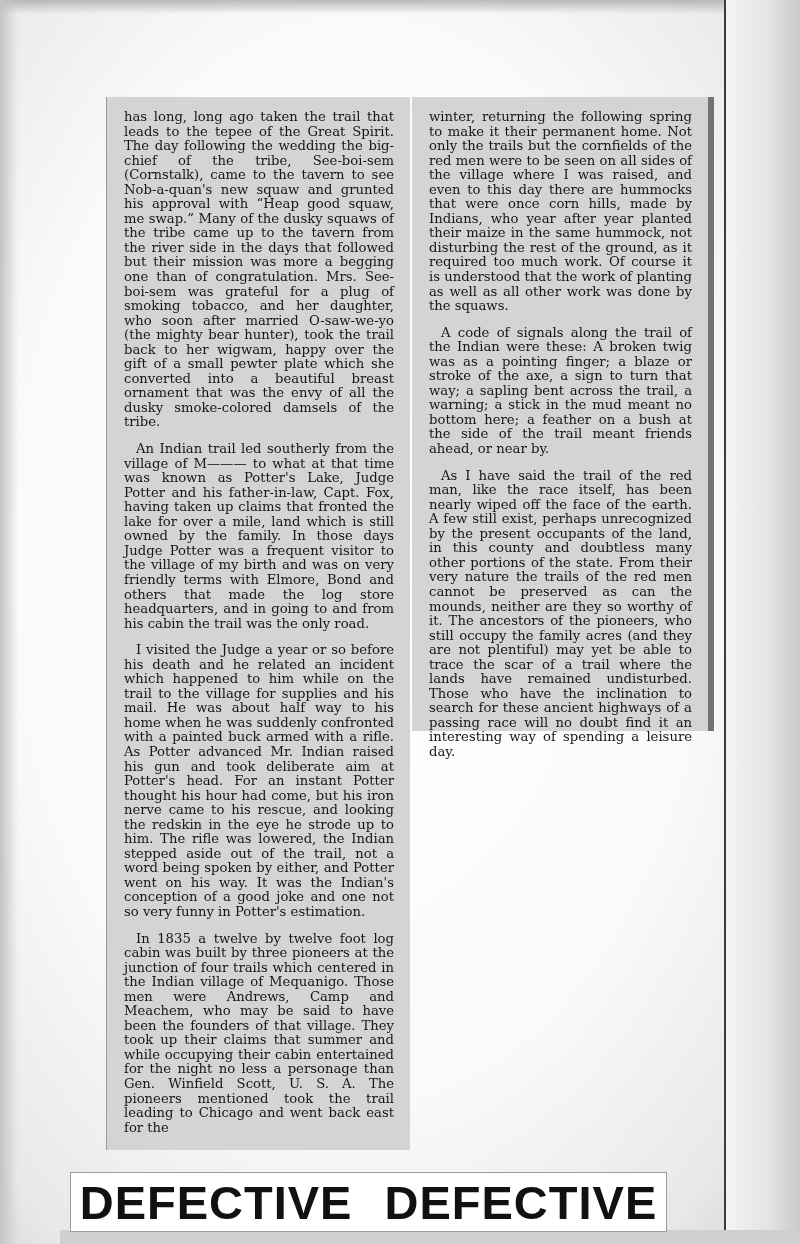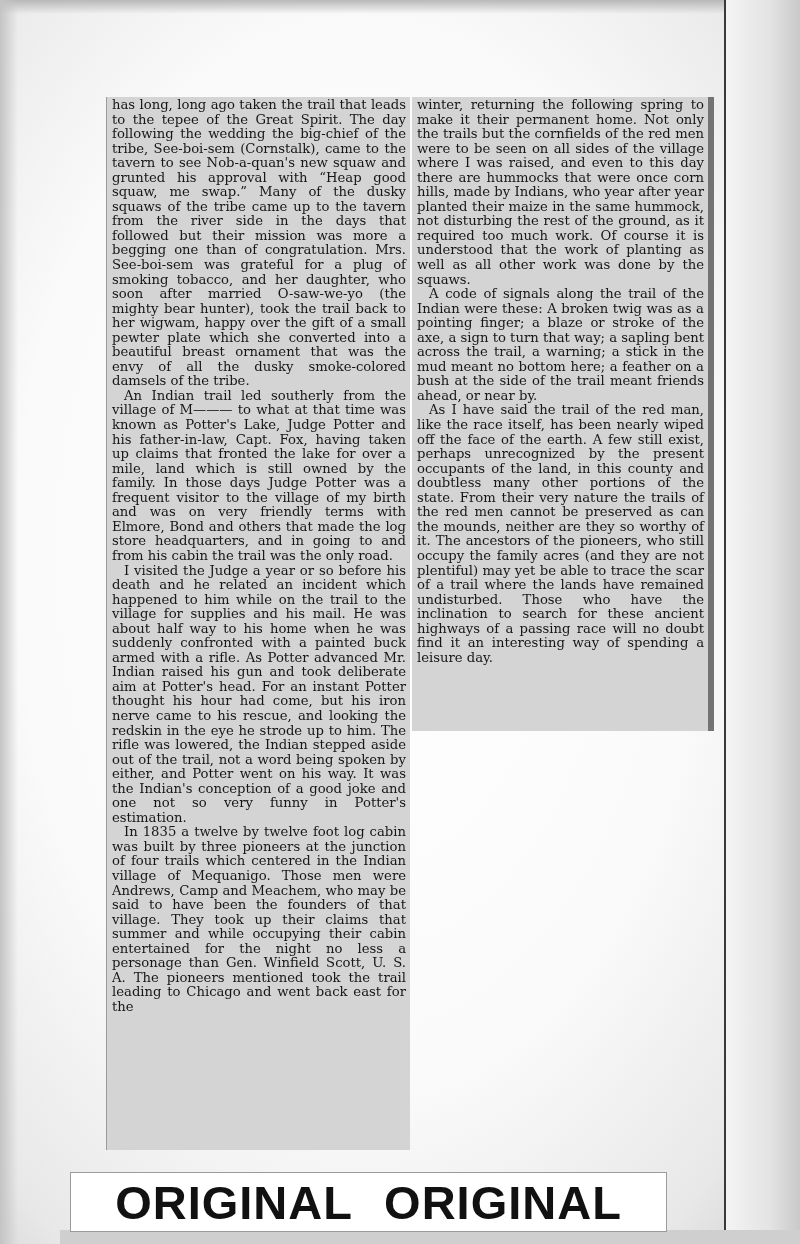--- a/index.html
+++ b/index.html
@@ -23,21 +23,21 @@
     position: absolute; left: 726px; top: 0; width: 74px; height: 1244px;
     background: linear-gradient(90deg, #f4f4f4, #e3e3e3 60%, #c9c9c9);
   }
   .column {
     position: absolute; background: #d4d4d4;
     color: #161616; font-size: 13.2px; line-height: 14.55px;
     text-align: justify; padding: 1px 4px 2px 5px; box-sizing: border-box;
   }
   .col-left { left: 106px; top: 97px; width: 304px; height: 1053px; border-left: 1px solid #9a9a9a; }
   .col-right { left: 412px; top: 97px; width: 302px; height: 634px; border-right: 6px solid #737373; }
-  .column p { margin: 0; }
+  .column p { margin: 12px; }
   .column p.indent { text-indent: 12px; }
   .stamp {
     position: absolute; left: 70px; top: 1172px; width: 597px; height: 60px;
     background: #ffffff; border: 1px solid #9b9b9b; box-sizing: border-box;
     display: flex; align-items: center; justify-content: center;
   }
   .stamp span {
     font-family: "Liberation Sans", sans-serif; font-weight: bold;
     font-size: 47px; letter-spacing: 1px; color: #111111; word-spacing: 18px;
   }
@@ -62,14 +62,14 @@
 </div>
 
 <div class="column col-right">
   <p>winter, returning the following spring to make it their permanent home. Not only the trails but the cornfields of the red men were to be seen on all sides of the village where I was raised, and even to this day there are hummocks that were once corn hills, made by Indians, who year after year planted their maize in the same hummock, not disturbing the rest of the ground, as it required too much work. Of course it is understood that the work of planting as well as all other work was done by the squaws.</p>
   <p class="indent">A code of signals along the trail of the Indian were these: A broken twig was as a pointing finger; a blaze or stroke of the axe, a sign to turn that way; a sapling bent across the trail, a warning; a stick in the mud meant no bottom here; a feather on a bush at the side of the trail meant friends ahead, or near by.</p>
   <p class="indent">As I have said the trail of the red man, like the race itself, has been nearly wiped off the face of the earth. A few still exist, perhaps unrecognized by the present occupants of the land, in this county and doubtless many other portions of the state. From their very nature the trails of the red men cannot be preserved as can the mounds, neither are they so worthy of it. The ancestors of the pioneers, who still occupy the family acres (and they are not plentiful) may yet be able to trace the scar of a trail where the lands have remained undisturbed. Those who have the inclination to search for these ancient highways of a passing race will no doubt find it an interesting way of spending a leisure day.</p>
 </div>
 
 <div class="stamp-shadow"></div>
 <div class="stamp">
-  <span>ORIGINAL ORIGINAL</span>
+  <span>DEFECTIVE DEFECTIVE</span>
 </div>
 
 </body></html>

